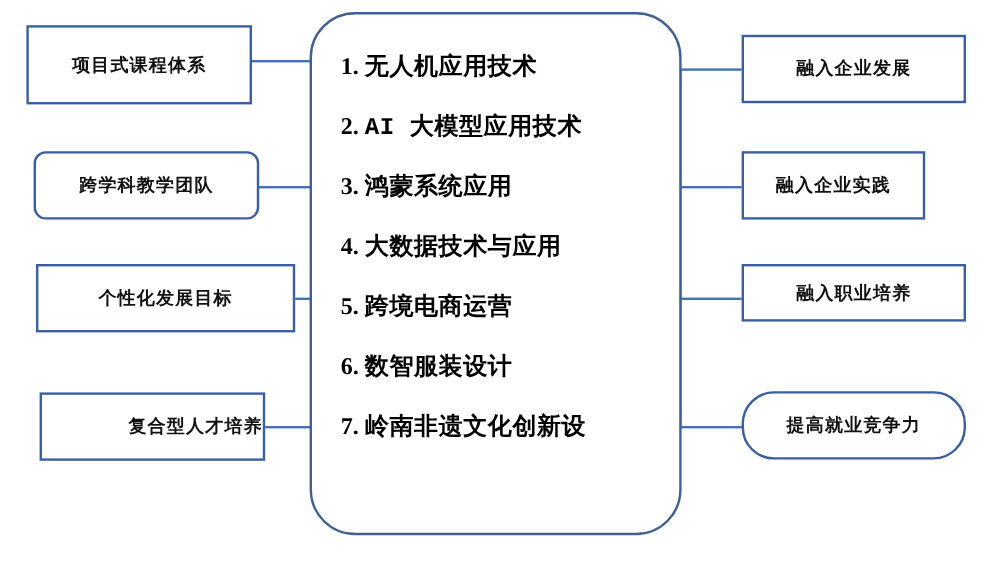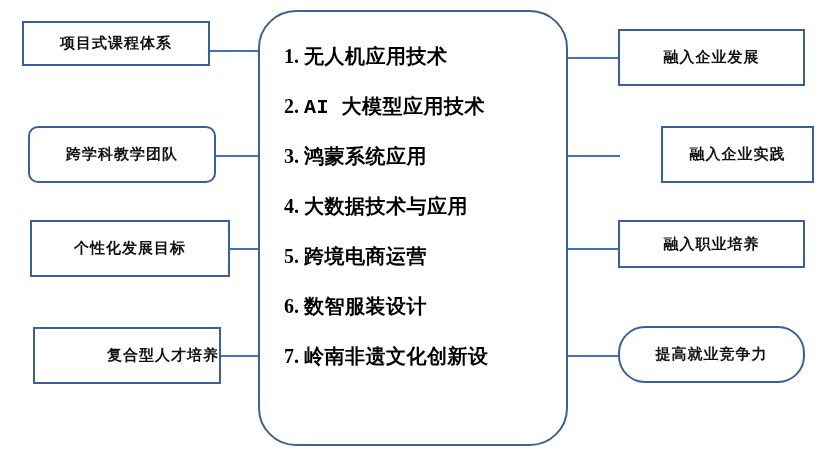--- a/index.html
+++ b/index.html
@@ -108,29 +108,29 @@
   <div class="hline" style="left:215px; top:155px; width:45px;"></div>
   <div class="hline" style="left:217px; top:248px; width:43px;"></div>
   <div class="hline" style="left:220px; top:355px; width:40px;"></div>
 
   <div class="vline" style="left:566px; top:57px;  height:300px;"></div>
   <div class="hline" style="left:566px; top:57px;  width:54px;"></div>
   <div class="hline" style="left:566px; top:155px; width:54px;"></div>
   <div class="hline" style="left:566px; top:248px; width:54px;"></div>
   <div class="hline" style="left:566px; top:355px; width:54px;"></div>
 
-  <div class="side-box" style="left:22px; top:21px; width:188px; height:45px;text-align:right;">
+  <div class="side-box" style="left:22px; top:21px; width:188px; height:66px;text-align:right;">
     <span class="label">项目式课程体系</span>
   </div>
 
   <div class="side-box" style="left:28px; top:126px; width:188px; height:57px;border-radius:10px;">
     <span class="label">跨学科教学团队</span>
   </div>
 
-  <div class="side-box" style="left:30px; top:220px; width:200px; height:57px;">
+  <div class="side-box" style="left:30px; top:220px; width:216px; height:57px;">
     <span class="label">个性化发展目标</span>
   </div>
 
   <div class="side-box" style="left:33px; top:327px; width:188px; height:57px;justify-content:flex-end;">
     <span class="label">复合型人才培养</span>
   </div>
 
   <div class="center-panel">
     <div class="center-list">
 
@@ -169,21 +169,21 @@
         <span class="txt">岭南非遗文化创新设</span>
       </div>
 
     </div>
   </div>
 
   <div class="side-box" style="left:618px; top:29px; width:187px; height:57px;">
     <span class="label">融入企业发展</span>
   </div>
 
-  <div class="side-box" style="left:618px; top:126px; width:153px; height:57px;margin-left:43px;">
+  <div class="side-box" style="left:618px; top:126px; width:153px; height:57px;">
     <span class="label">融入企业实践</span>
   </div>
 
   <div class="side-box" style="left:618px; top:220px; width:187px; height:48px;justify-content:center;">
     <span class="label">融入职业培养</span>
   </div>
 
   <div class="side-box" style="left:618px; top:326px; width:187px; height:57px;border-radius:27px;">
     <span class="label">提高就业竞争力</span>
   </div>

